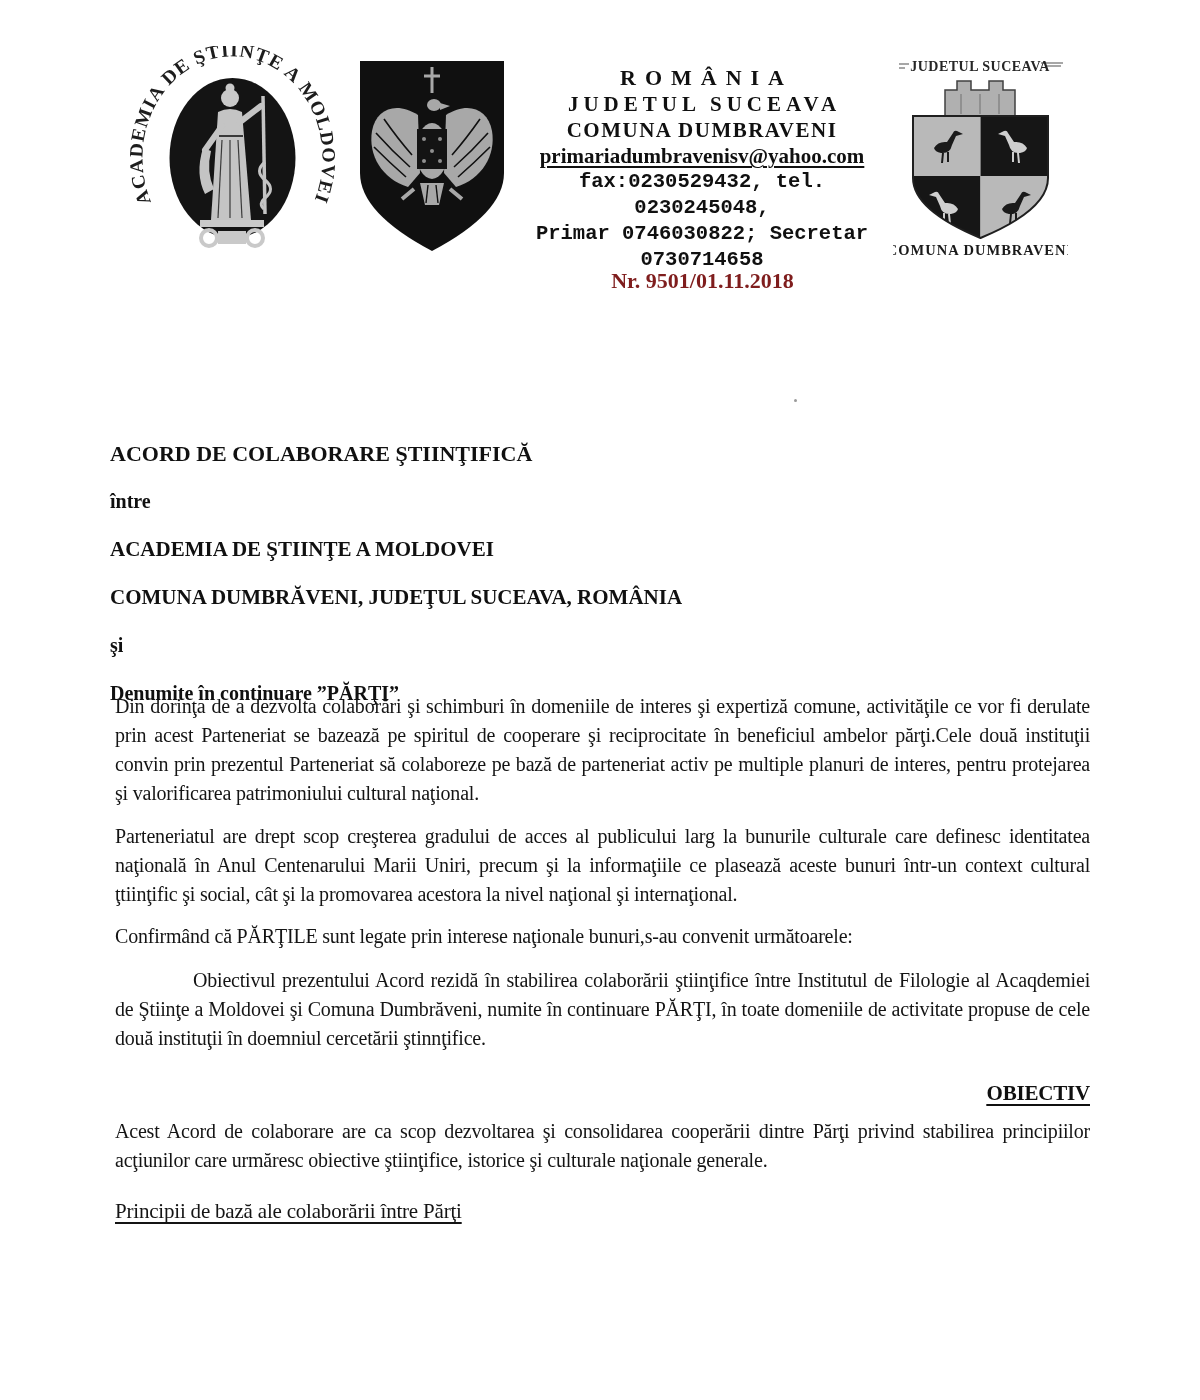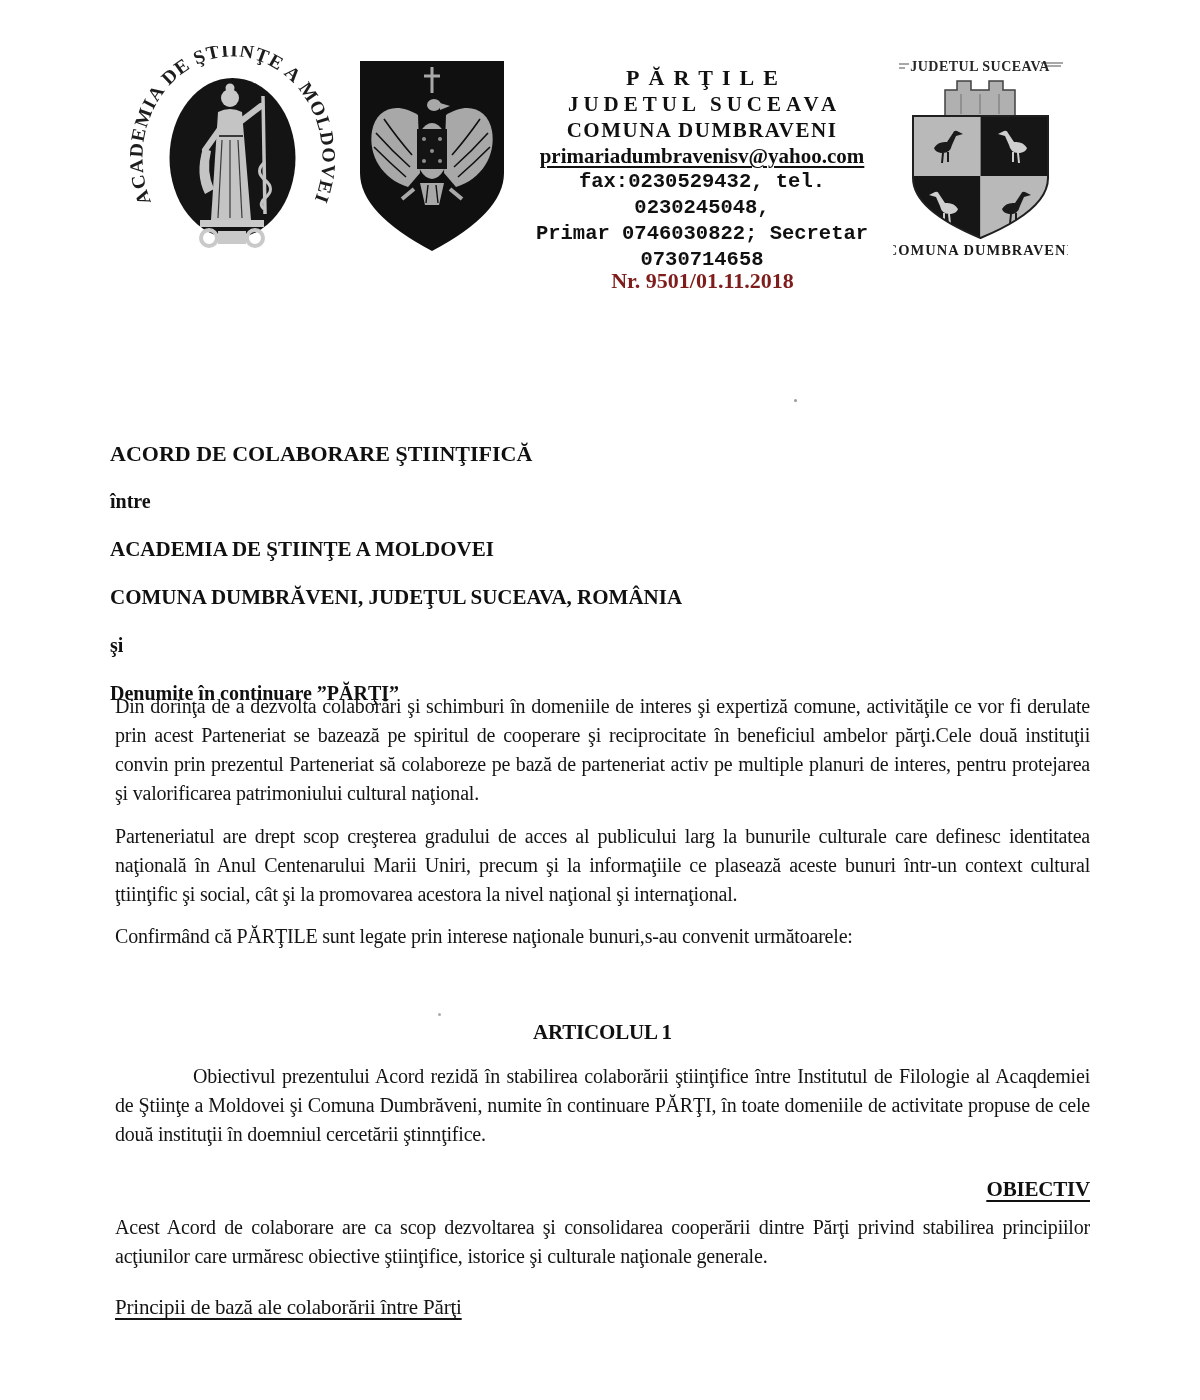--- a/index.html
+++ b/index.html
@@ -123,21 +123,21 @@
         <g stroke="#101010" stroke-width="1.4">
           <line x1="76" y1="130" x2="74" y2="148"></line>
             <line x1="84" y1="130" x2="86" y2="148"></line>
         </g>
         <path d="M62,134 l-12,10 M98,134 l12,10" stroke="#a8a8a8" stroke-width="4"></path>
       </g>
     </svg>
   </div>
 
   <div class="org">
-    <div class="l1">PĂRŢILE</div>
+    <div class="l1">ROMÂNIA</div>
     <div class="l2">JUDETUL SUCEAVA</div>
     <div class="l3">COMUNA DUMBRAVENI</div>
     <div class="l4">primariadumbravenisv@yahoo.com</div>
     <div class="l5">fax:0230529432, tel. 0230245048,</div>
     <div class="l6">Primar 0746030822; Secretar</div>
     <div class="l7">0730714658</div>
   </div>
 
   <div class="dv-coa">
     <svg width="175" height="206" viewBox="0 0 175 206">
@@ -187,21 +187,20 @@
     <div class="t t3">ACADEMIA DE ŞTIINŢE A MOLDOVEI</div>
     <div class="t t5">COMUNA DUMBRĂVENI, JUDEŢUL SUCEAVA, ROMÂNIA</div>
     <div class="t t4">şi</div>
     <div class="t t6">Denumite în continuare ”PĂRŢI”</div>
   </div>
 
   <div class="docbody">
     <p class="p1">Din dorinţa de a dezvolta colaborări şi schimburi în domeniile de interes şi expertiză comune, activităţile ce vor fi derulate prin acest Parteneriat se bazează pe spiritul de cooperare şi reciprocitate în beneficiul ambelor părţi.Cele două instituţii convin prin prezentul Parteneriat să colaboreze pe bază de parteneriat activ pe multiple planuri de interes, pentru protejarea şi valorificarea patrimoniului cultural naţional.</p>
     <p class="p2">Parteneriatul are drept scop creşterea gradului de acces al publicului larg la bunurile culturale care definesc identitatea naţională în Anul Centenarului Marii Uniri, precum şi la informaţiile ce plasează aceste bunuri într-un context cultural ţtiinţific şi social, cât şi la promovarea acestora la nivel naţional şi internaţional.</p>
     <p class="p3">Confirmând că PĂRŢILE sunt legate prin interese naţionale bunuri,s-au convenit următoarele:</p>
-    <div class="art-head">ARTICOLUL 1</div>
     <p class="art-body">Obiectivul prezentului Acord rezidă în stabilirea colaborării ştiinţifice între Institutul de Filologie al Acaqdemiei de Ştiinţe a Moldovei şi Comuna Dumbrăveni, numite în continuare PĂRŢI, în toate domeniile de activitate propuse de cele două instituţii în doemniul cercetării ştinnţifice.</p>
     <div class="obj-head"><span>OBIECTIV</span></div>
     <p class="obj-body">Acest Acord de colaborare are ca scop dezvoltarea şi consolidarea cooperării dintre Părţi privind stabilirea principiilor acţiunilor care urmăresc obiective ştiinţifice, istorice şi culturale naţionale generale.</p>
     <div class="principles">Principii de bază ale colaborării între Părţi</div>
   </div>
 
   <div class="speck sp1"></div>
   <div class="speck sp2"></div>
 
 </div>

